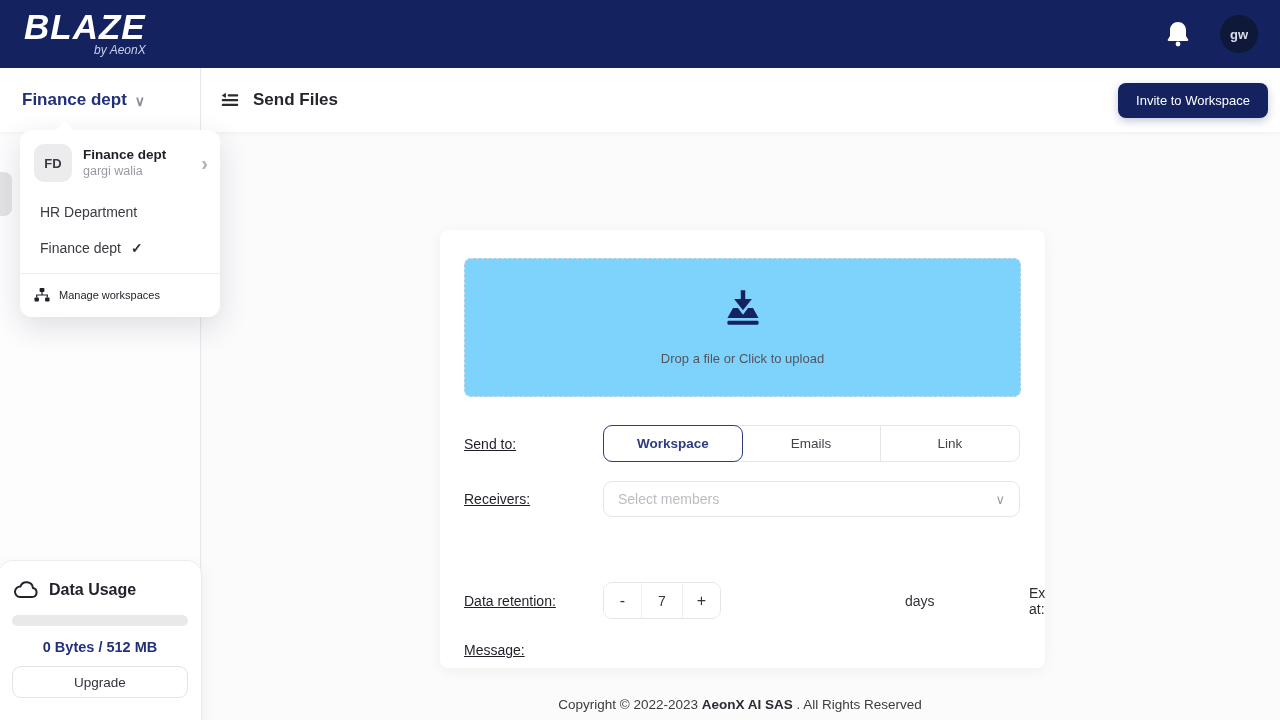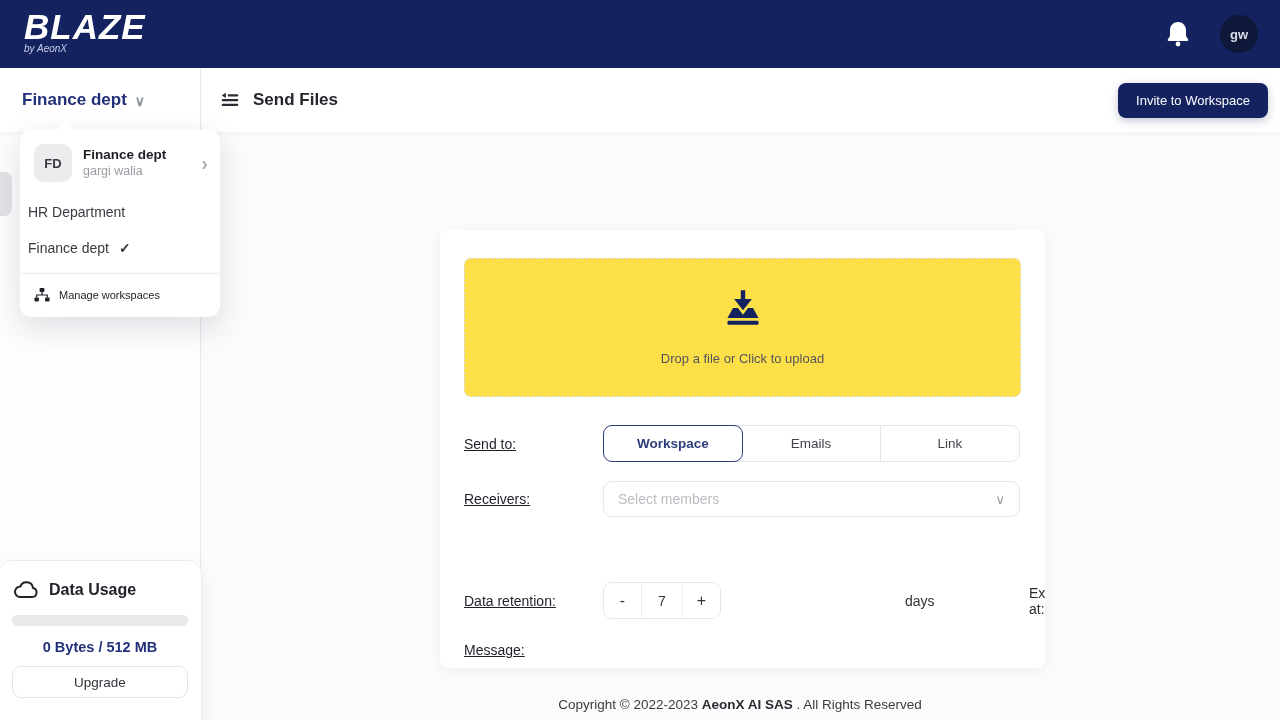--- a/index.html
+++ b/index.html
@@ -8,21 +8,21 @@
     --border:#e4e4e8;
     --pagebg:#fbfbfc;
   }
   *{margin:0;padding:0;box-sizing:border-box;font-family:"Liberation Sans",sans-serif;}
   html,body{width:1280px;height:720px;overflow:hidden;background:#fff;position:relative;}
 
   
   .header{position:absolute;left:0;top:0;width:1280px;height:68px;background:var(--navy);z-index:30;}
   .logo{position:absolute;left:24px;top:8px;color:#fff;}
   .logo-main{font-size:35px;font-weight:700;font-style:italic;letter-spacing:1px;line-height:38px;}
-  .logo-sub{display:block;font-size:10px;color:#c9cfe8;font-style:italic;margin-top:-3px;}
+  .logo-sub{display:block;text-align:right;font-size:12px;color:#c9cfe8;font-style:italic;margin-top:-3px;}
   .bell{position:absolute;right:90px;top:21px;width:24px;height:26px;cursor:pointer;}
   .avatar{position:absolute;right:22px;top:15px;width:38px;height:38px;border-radius:50%;
           background:#0e1838;color:#dadce8;font-size:13px;font-weight:600;
           display:flex;align-items:center;justify-content:center;}
 
   
   .subheader{position:absolute;left:0;top:68px;width:1280px;height:64px;background:#fff;z-index:10;
              box-shadow:0 2px 5px rgba(20,30,70,0.04);}
   .ws-trigger{position:absolute;left:22px;top:0;height:64px;display:flex;align-items:center;gap:8px;cursor:pointer;}
   .ws-trigger-label{font-size:17px;font-weight:700;color:var(--navy-text);}
@@ -45,41 +45,41 @@
   .popup{position:absolute;left:20px;top:130px;width:200px;background:#fff;border-radius:12px;z-index:40;
          box-shadow:0 10px 30px rgba(30,35,60,.14);padding-bottom:10px;}
   .popup-notch{position:absolute;left:38px;top:-6px;width:14px;height:14px;background:#fff;
                transform:rotate(45deg);border-radius:3px;}
   .popup-active{display:flex;align-items:center;gap:11px;padding:14px 12px 12px 14px;cursor:pointer;}
   .fd-avatar{width:38px;height:38px;border-radius:10px;background:#ececee;color:#3a3a44;font-size:13px;
              font-weight:600;display:flex;align-items:center;justify-content:center;flex:0 0 auto;}
   .popup-active-name{font-size:13.5px;font-weight:700;color:#1f1f28;line-height:17px;}
   .popup-active-user{font-size:12.5px;color:#9a9aa2;line-height:17px;}
   .popup-active-chev{margin-left:auto;color:#b0b0b8;font-size:20px;line-height:18px;font-weight:600;}
-  .popup-item{display:flex;gap:10px;padding:10px 8px;font-size:14px;color:#3a3a42;cursor:pointer;}
+  .popup-item{display:flex;gap:10px;padding:10px 20px;font-size:14px;color:#3a3a42;cursor:pointer;}
   .popup-item .check{color:#33333b;font-size:14px;font-weight:600;}
   .popup-divider{height:1px;background:#ececf0;margin:7px 0 4px;}
   .popup-manage{display:flex;align-items:center;gap:9px;padding:9px 14px 4px;font-size:11px;color:#23232b;cursor:pointer;}
 
   
   .usage-card{position:absolute;left:-2px;top:560px;width:204px;height:176px;background:#fff;z-index:20;
               border:1px solid #ececef;border-radius:14px;box-shadow:0 6px 18px rgba(30,35,60,.06);
               padding:20px 13px 0;}
   .usage-title-row{display:flex;align-items:center;gap:11px;margin:0 2px 16px;}
   .usage-title{font-size:16px;font-weight:600;color:#23232b;}
   .usage-bar{height:11px;border-radius:6px;background:#e9e9eb;overflow:hidden;margin-bottom:13px;}
   .usage-bar-fill{height:100%;background:var(--navy);}
   .usage-text{text-align:center;font-size:14.5px;font-weight:700;color:var(--navy-text);margin-bottom:11px;}
   .upgrade-btn{display:block;width:100%;height:32px;background:#fff;border:1px solid #e3e3e6;border-radius:9px;
                font-size:13.5px;color:#33333b;cursor:pointer;}
 
   
   .card{position:absolute;left:440px;top:230px;width:605px;height:438px;background:#fff;border-radius:8px;
         box-shadow:0 3px 14px rgba(30,35,60,.05);overflow:hidden;z-index:5;}
-  .dropzone{position:absolute;left:24px;top:28px;width:557px;height:139px;background:#fde047;
+  .dropzone{position:absolute;left:24px;top:28px;width:557px;height:139px;background:#7dd3fc;
             border:1.5px dashed #dcdce0;border-radius:7px;cursor:pointer;
             display:flex;flex-direction:column;align-items:center;justify-content:center;}
   .dropzone-text{font-size:13px;color:#55555e;margin-top:24px;}
   .row{position:absolute;left:0;width:605px;display:flex;align-items:center;}
   .row-label{position:absolute;left:24px;font-size:14px;color:#1f1f28;text-decoration:underline;}
   .row-ctl{position:absolute;left:163px;width:417px;}
 
   .segmented{display:flex;height:37px;border:1px solid #e6e6ea;border-radius:9px;background:#fff;}
   .seg{flex:1;display:flex;align-items:center;justify-content:center;font-size:13.5px;color:#44444c;
        border-right:1px solid #e6e6ea;cursor:pointer;background:#fff;}

